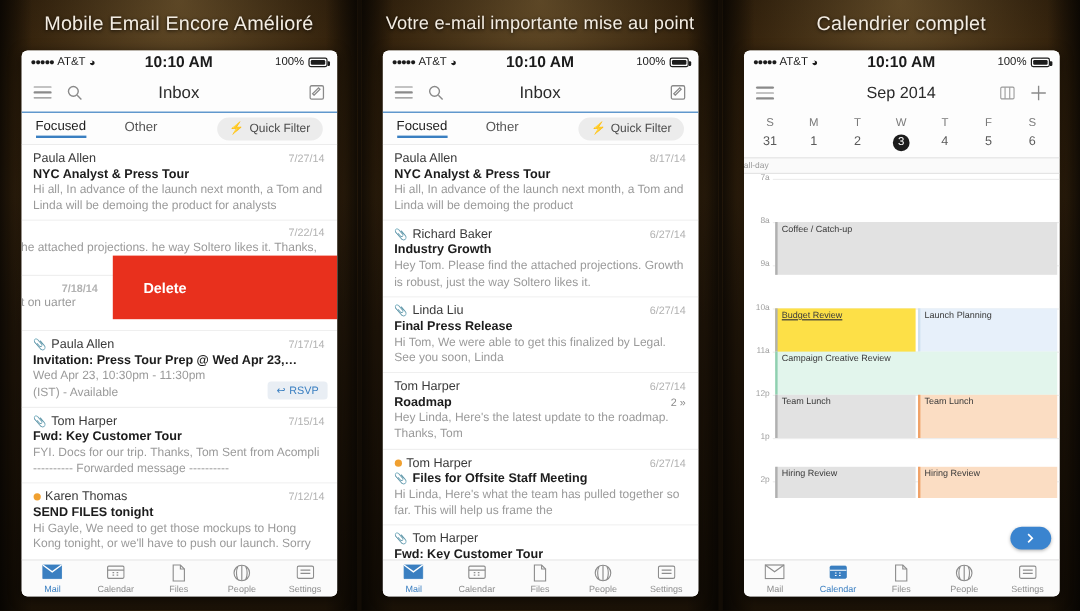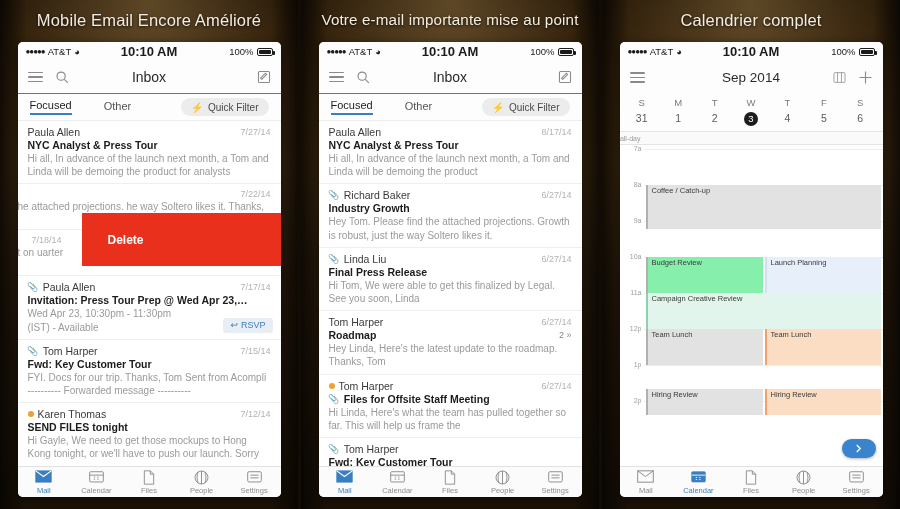--- a/index.html
+++ b/index.html
@@ -120,21 +120,21 @@
     display:flex; align-items:center; gap:3px;
   }
 
   
   .swipe {
     position:absolute; display:flex; align-items:center;
     color:#fff; font-weight:bold; font-size:12px;
     padding-left: 26px;
   }
   .swipe.archive { background:#4b9b27; }
-  .swipe.delete  { background:#e8301d; }
+  .swipe.delete  { background:#e8301d;margin-left:12px; }
 
   
   .tabbar {
     height:31px; flex:0 0 31px;
     display:flex; align-items:center;
     background:#fbfbfb; border-top:1px solid #e2e2e2;
   }
   .tab { flex:1; text-align:center; color:#8d8d8d; font-size:7.5px; line-height:1;}
   .tab .tglyph { display:block; height:15px; margin-bottom:2.5px; }
   .tab.active { color:#3a7fc1; }
@@ -239,21 +239,21 @@
           <div class="mr-top">
             <span class="mr-sender"></span>
             <span class="mr-date">7/22/14</span>
           </div>
           <div class="mr-preview" style="margin-left:-10px;">he attached projections. he way Soltero likes it. Thanks,</div>
         </div>
 
         <div class="mailrow" style="min-height:46px;">
           <div class="mr-top">
             <span class="mr-sender"></span>
-            <span class="mr-date" style="">7/18/14</span>
+            <span class="mr-date" style="margin-left:20px;font-weight:bold;">7/18/14</span>
             <span style="flex:1"></span>
           </div>
           <div class="mr-preview" style="margin-left:-10px;">t on  uarter</div>
         </div>
 
         <div class="mailrow">
           <div class="mr-top">
             <span class="clipicon">📎</span>
             <span class="mr-sender">Paula Allen</span>
             <span class="mr-date">7/17/14</span>
@@ -597,21 +597,21 @@
         <div class="hourline" style="top:184px;"></div>
         <div class="hourlbl" style="top:180px;">12p</div>
         <div class="hourline" style="top:220px;"></div>
         <div class="hourlbl" style="top:216px;">1p</div>
         <div class="hourline" style="top:256px;"></div>
         <div class="hourlbl" style="top:252px;">2p</div>
 
         <div class="cal-event" style="left:26px; width:235px; top:40px; height:44px; background:#e2e2e2; border-left-color:#b0b0b0;">
           <span>Coffee / Catch-up</span>
         </div>
-        <div class="cal-event" style="left:26px; width:117px; top:112px; height:52px; background:#86efac; border-left-color:#b0b0b0;">
+        <div class="cal-event" style="left:26px; width:117px; top:112px; height:52px; background:#fde047; border-left-color:#b0b0b0;text-decoration:underline;">
           <span>Budget Review</span>
         </div>
         <div class="cal-event" style="left:145px; width:116px; top:112px; height:36px; background:#e7f0fa; border-left-color:#cfe0f0;">
           <span>Launch Planning</span>
         </div>
         <div class="cal-event" style="left:26px; width:235px; top:148px; height:36px; background:#e2f5ec; border-left-color:#8fd0b0;">
           <span>Campaign Creative Review</span>
         </div>
         <div class="cal-event" style="left:26px; width:117px; top:184px; height:36px; background:#e2e2e2; border-left-color:#b0b0b0;">
           <span>Team Lunch</span>

